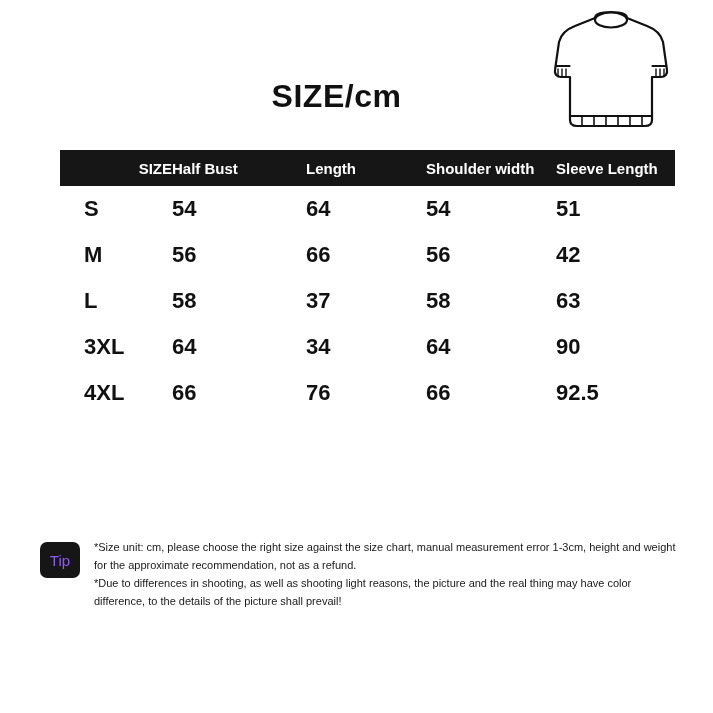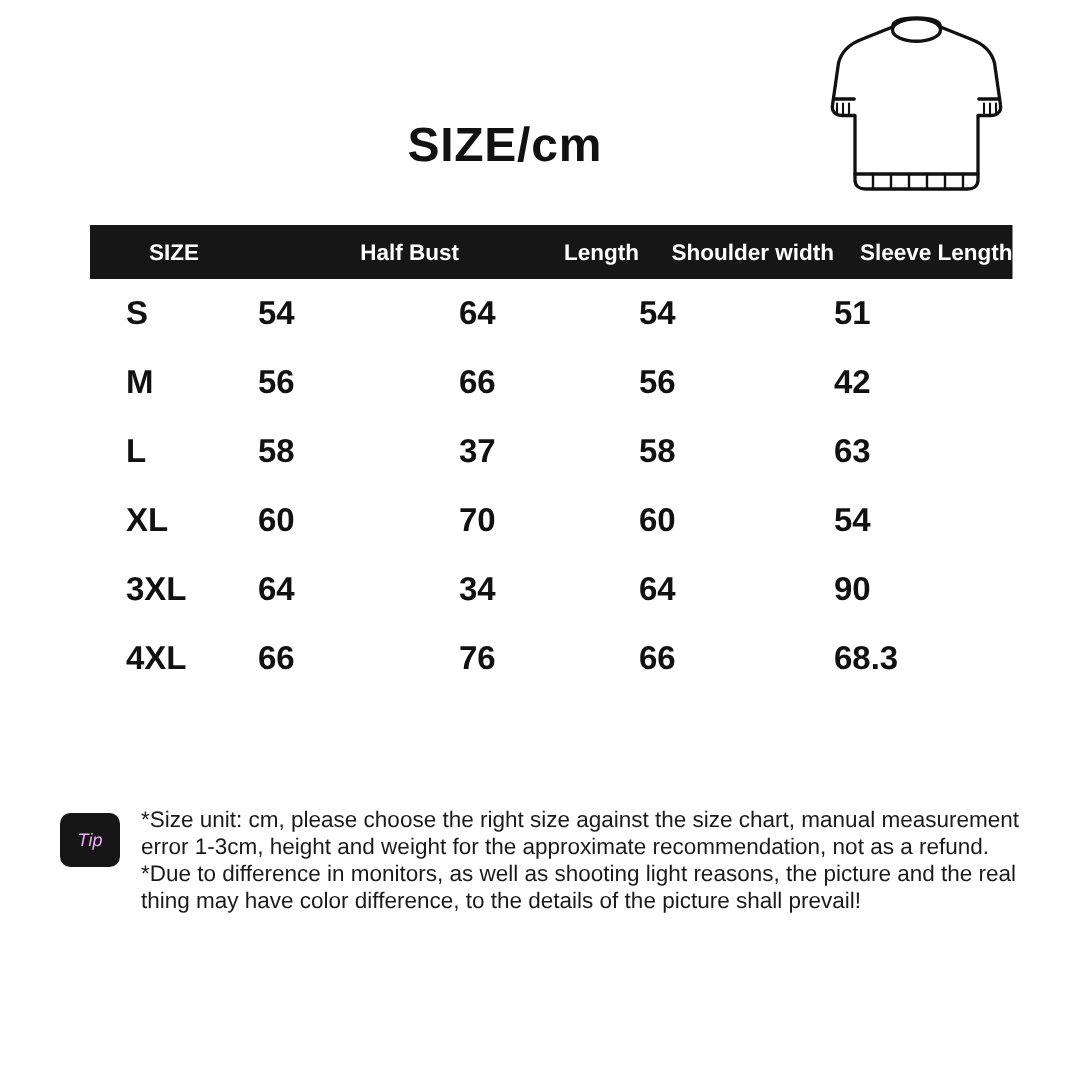--- a/index.html
+++ b/index.html
@@ -61,26 +61,26 @@
     table-layout: fixed;
   }
   table.size-table thead tr {
     background: #161616;
     color: #ffffff;
   }
   table.size-table thead th {
     font-size: 15px;
     font-weight: bold;
     height: 36px;
-    text-align: right;
+    text-align: left;
     padding: 0;
     vertical-align: middle;
   }
   table.size-table thead th.col-size {
-    text-align: center;
+    text-align: right;
   }
   table.size-table tbody td {
     font-size: 22px;
     font-weight: bold;
     height: 46px;
     text-align: left;
     padding: 0;
     vertical-align: middle;
     color: #111111;
   }
@@ -102,33 +102,32 @@
     top: 538px;
     left: 40px;
     width: 640px;
     display: flex;
     align-items: flex-start;
   }
   .tip-badge {
     width: 40px;
     height: 36px;
     background: #161616;
-    color: #f0abfc;
+    color: #8b5cf6;
     border-radius: 7px;
-    font-size: 12px;
+    font-size: 15px;
     display: flex;
     align-items: center;
     justify-content: center;
     flex: 0 0 auto;
     margin-top: 4px;
-    font-style: italic;
   }
   .tip-text {
     margin-left: 14px;
-    font-size: 15px;
+    font-size: 11px;
     line-height: 18px;
     color: #1a1a1a;
   }
   .tip-text p {
     margin: 0;
   }
 </style>
 </head>
 <body>
 
@@ -216,45 +215,38 @@
           <td>42</td>
         </tr>
         <tr>
           <td class="col-size">L</td>
           <td>58</td>
           <td>37</td>
           <td>58</td>
           <td>63</td>
         </tr>
         <tr>
-          <td class="col-size">XL</td>
-          <td>60</td>
-          <td>70</td>
-          <td>60</td>
-          <td>54</td>
-        </tr>
-        <tr>
           <td class="col-size">3XL</td>
           <td>64</td>
           <td>34</td>
           <td>64</td>
           <td>90</td>
         </tr>
         <tr>
           <td class="col-size">4XL</td>
           <td>66</td>
           <td>76</td>
           <td>66</td>
-          <td>68.3</td>
+          <td>92.5</td>
         </tr>
       </tbody>
     </table>
   </div>
 
   <div class="tip-block">
     <div class="tip-badge">Tip</div>
     <div class="tip-text">
       <p>*Size unit: cm, please choose the right size against the size chart, manual measurement error 1-3cm, height and weight for the approximate recommendation, not as a refund.</p>
-      <p>*Due to difference in monitors, as well as shooting light reasons, the picture and the real thing may have color difference, to the details of the picture shall prevail!</p>
+      <p>*Due to differences in shooting, as well as shooting light reasons, the picture and the real thing may have color difference, to the details of the picture shall prevail!</p>
     </div>
   </div>
 
 </div>
 
 </body></html>

